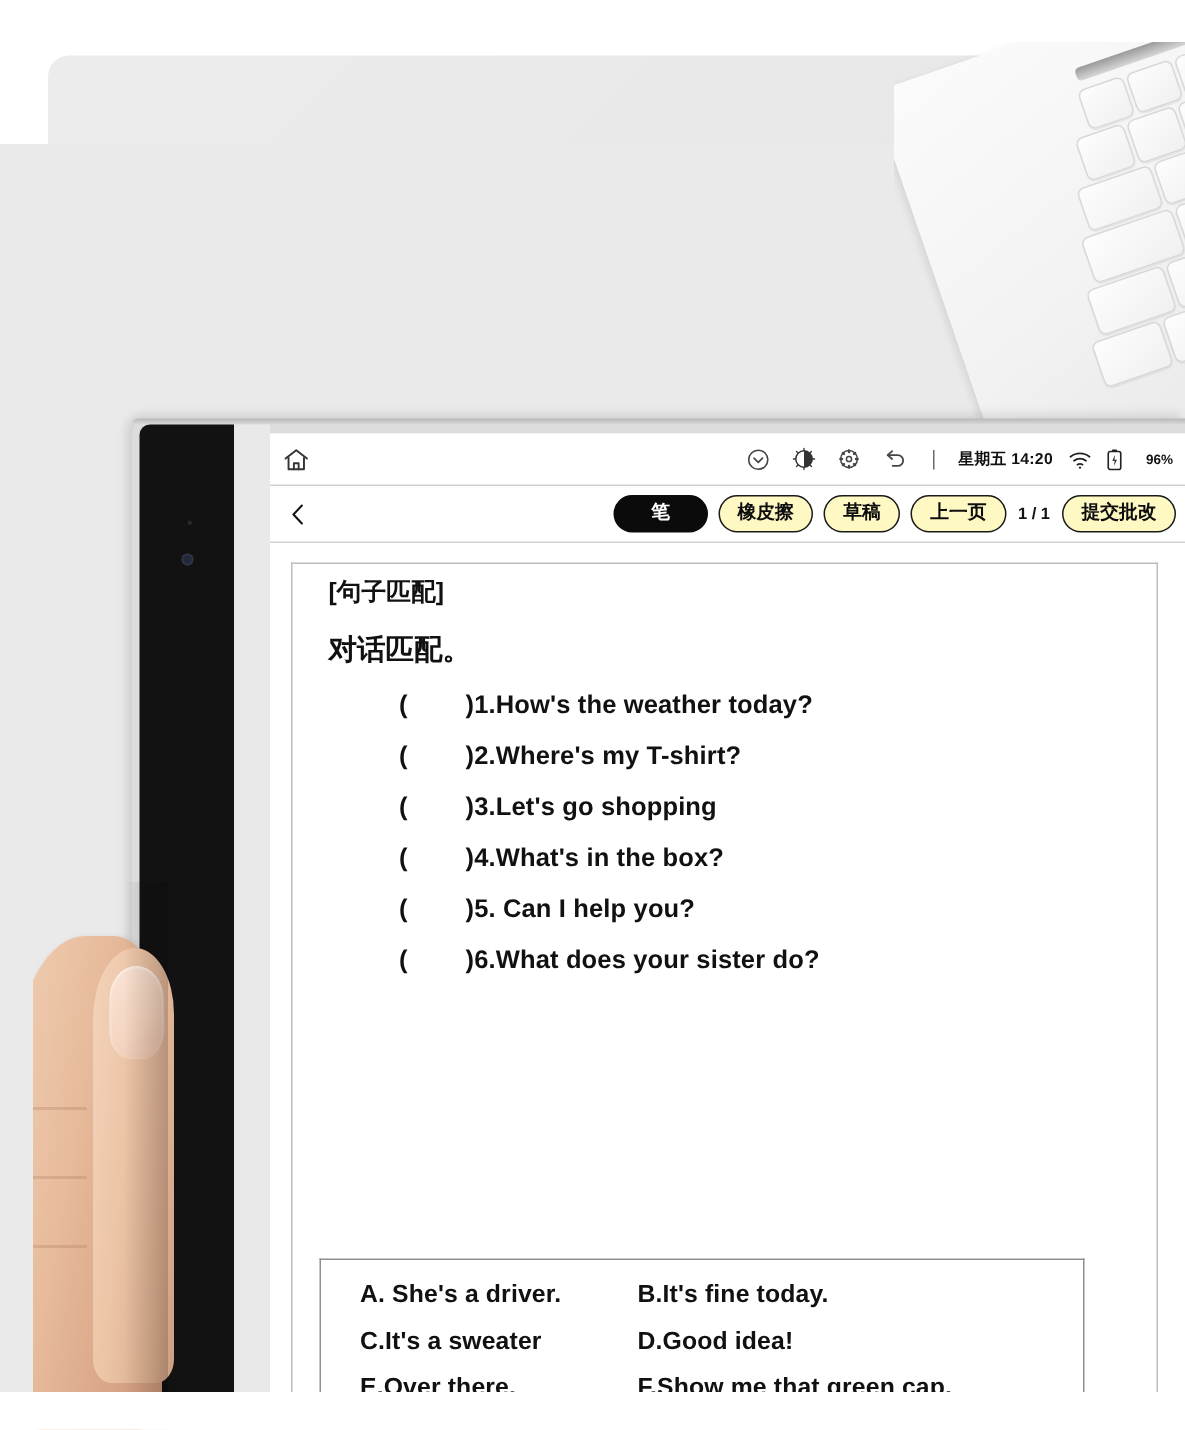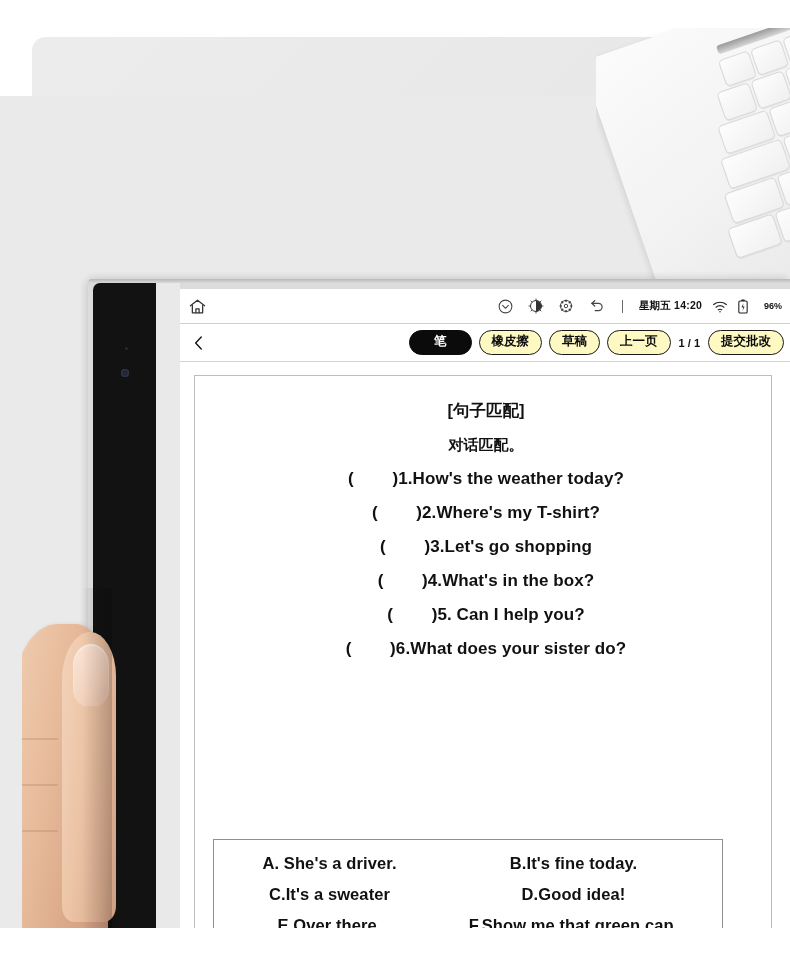--- a/index.html
+++ b/index.html
@@ -268,37 +268,36 @@
   .page-area {
     position: absolute;
     left: 14px;
     top: 86px;
     width: 578px;
     height: 570px;
     background: #ffffff;
     border: 1px solid #bdbdbd;
     border-bottom: none;
     box-sizing: border-box;
-    padding: 20px 18px 0 18px;
+    padding: 4px 18px 0 18px;
     overflow: hidden;
-    text-align: center;
   }
   .sec-title {
     font-size: 16.5px;
     font-weight: 700;
     color: #111;
     margin: 4px 0 0 6px;
   }
   .sec-sub {
-    font-size: 15px;
+    font-size: 19px;
     font-weight: 700;
     color: #111;
     margin: 14px 0 0 6px;
   }
-  .q-list { margin-top: 14px; }
+  .q-list { margin-top: 14px; margin-left: 47px; }
   .q-item {
     font-size: 17px;
     font-weight: 700;
     color: #111;
     margin: 0 0 14px 6px;
     white-space: pre;
     letter-spacing: .1px;
   }
 
   

